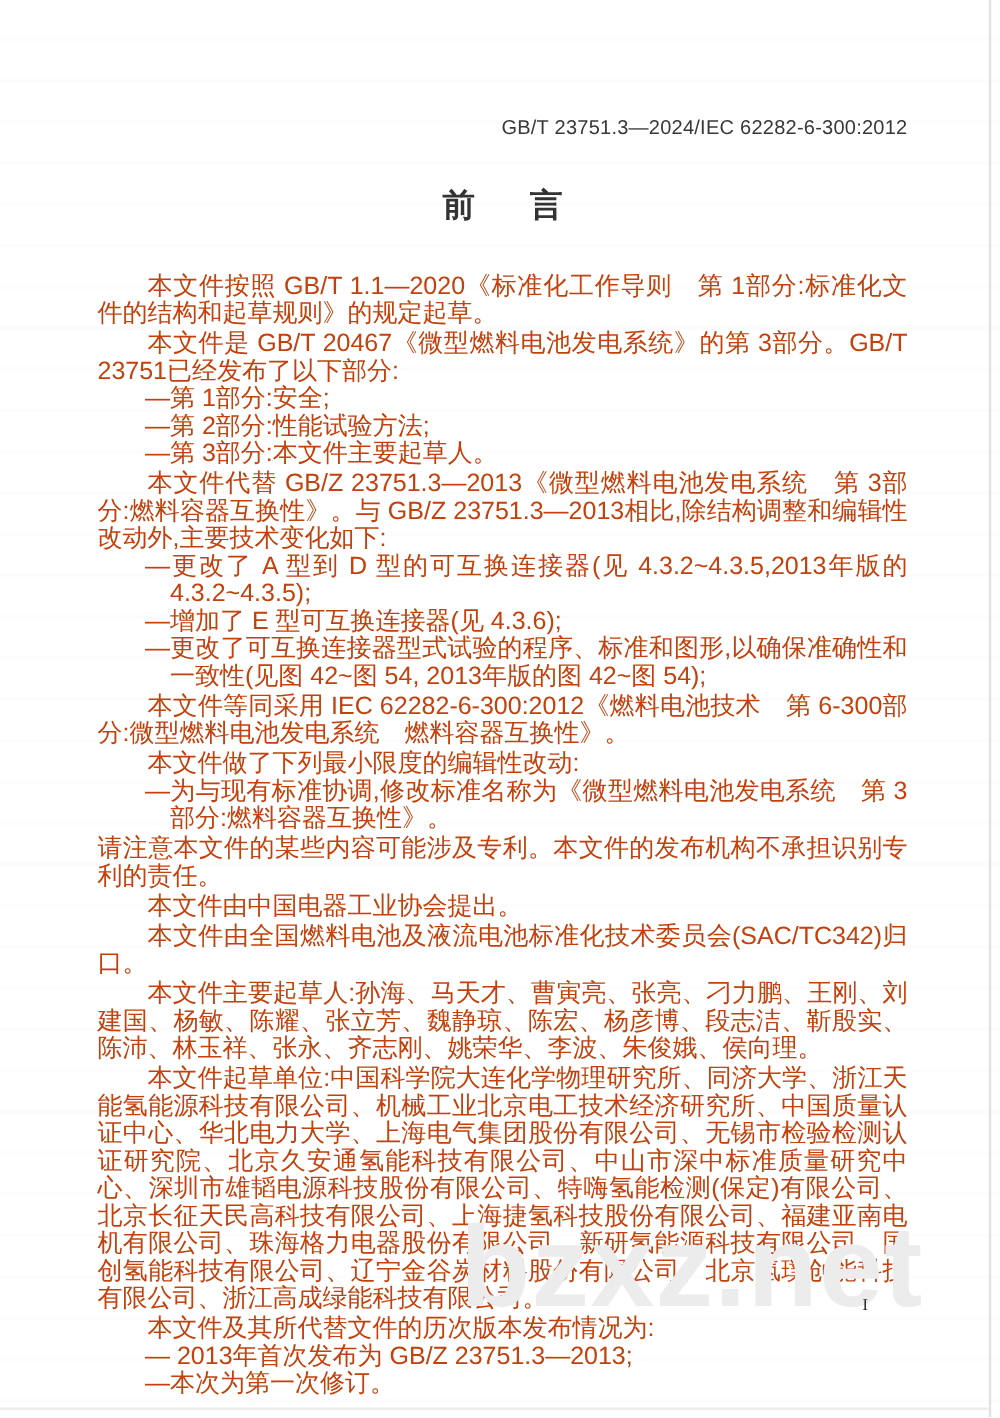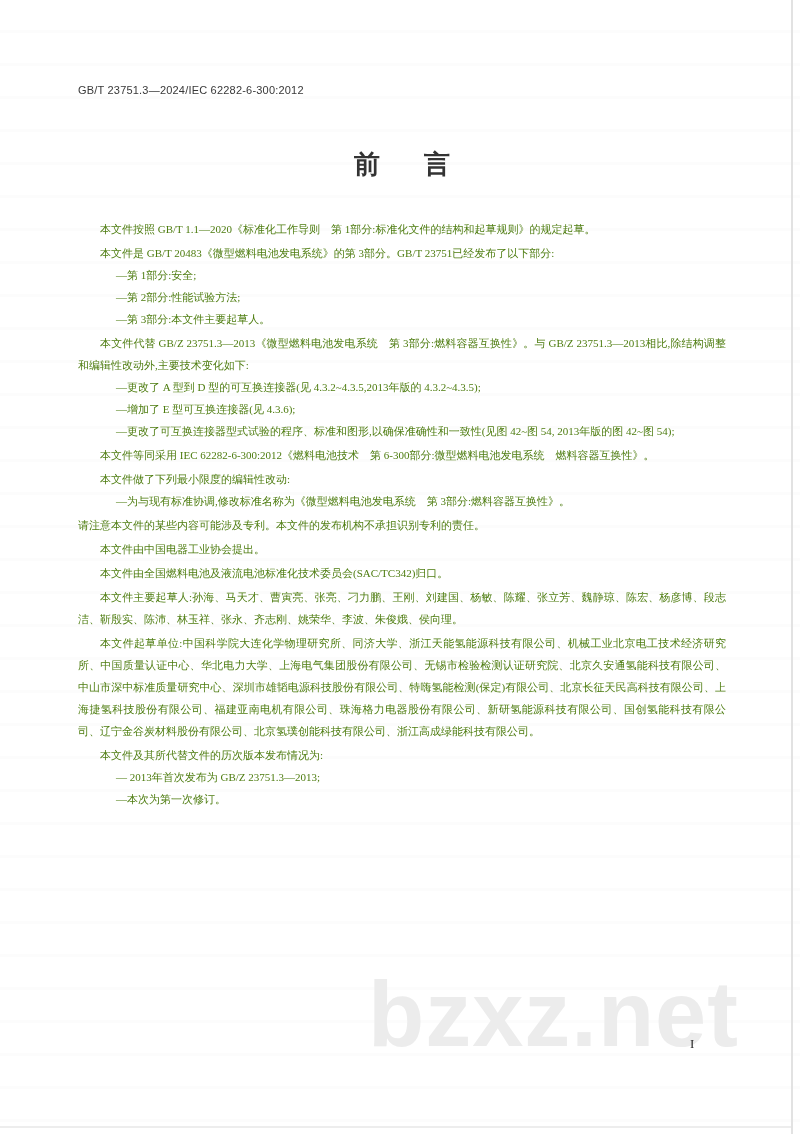--- a/index.html
+++ b/index.html
@@ -38,24 +38,25 @@
   .page-edge-bottom {
     position: absolute;
     left: 0;
     top: 1126px;
     width: 791px;
     height: 2px;
     background: #ededed;
   }
   .doc-header {
     position: absolute;
-    top: 84px;
+    top: 94px;
     left: 78px;
     width: 648px;
-    font-size: 11px;
+    text-align: right;
+    font-size: 16px;
     letter-spacing: 0.2px;
     color: #383838;
     font-weight: 500;
   }
   .doc-title {
     position: absolute;
     top: 147px;
     left: 78px;
     width: 648px;
     display: flex;
@@ -63,25 +64,24 @@
     gap: 44px;
     font-size: 26px;
     font-weight: 600;
     color: #333333;
   }
   .doc-body {
     position: absolute;
     top: 216px;
     left: 78px;
     width: 648px;
-    font-size: 11px;
+    font-size: 20px;
     line-height: 22px;
     text-align: justify;
-    color: #4d7c0f;
-    font-family: Liberation Serif, serif;
+    color: #c2410c;
   }
   .blk { margin: 0; }
   .para { text-indent: 2em; margin-top: 2px; }
   .para-flush { text-indent: 0; margin-top: 2px; }
   .dash {
     padding-left: 58px;
     text-indent: -20px;
     margin-top: 0;
   }
   .watermark {
@@ -114,21 +114,21 @@
   <div class="doc-header">GB/T 23751.3—2024/IEC 62282-6-300:2012</div>
 
   <div class="doc-title">
     <span>前</span>
     <span>言</span>
   </div>
 
   <div class="doc-body">
 
   <div class="blk para">本文件按照 GB/T 1.1—2020《标准化工作导则　第 1部分:标准化文件的结构和起草规则》的规定起草。</div>
-      <div class="blk para">本文件是 GB/T 20483《微型燃料电池发电系统》的第 3部分。GB/T 23751已经发布了以下部分:</div>
+      <div class="blk para">本文件是 GB/T 20467《微型燃料电池发电系统》的第 3部分。GB/T 23751已经发布了以下部分:</div>
       <div class="blk dash">—第 1部分:安全;</div>
       <div class="blk dash">—第 2部分:性能试验方法;</div>
       <div class="blk dash">—第 3部分:本文件主要起草人。</div>
       <div class="blk para">本文件代替 GB/Z 23751.3—2013《微型燃料电池发电系统　第 3部分:燃料容器互换性》。与 GB/Z 23751.3—2013相比,除结构调整和编辑性改动外,主要技术变化如下:</div>
       <div class="blk dash">—更改了 A 型到 D 型的可互换连接器(见 4.3.2~4.3.5,2013年版的 4.3.2~4.3.5);</div>
       <div class="blk dash">—增加了 E 型可互换连接器(见 4.3.6);</div>
       <div class="blk dash">—更改了可互换连接器型式试验的程序、标准和图形,以确保准确性和一致性(见图 42~图 54, 2013年版的图 42~图 54);</div>
       <div class="blk para">本文件等同采用 IEC 62282-6-300:2012《燃料电池技术　第 6-300部分:微型燃料电池发电系统　燃料容器互换性》。</div>
       <div class="blk para">本文件做了下列最小限度的编辑性改动:</div>
       <div class="blk dash">—为与现有标准协调,修改标准名称为《微型燃料电池发电系统　第 3部分:燃料容器互换性》。</div>

